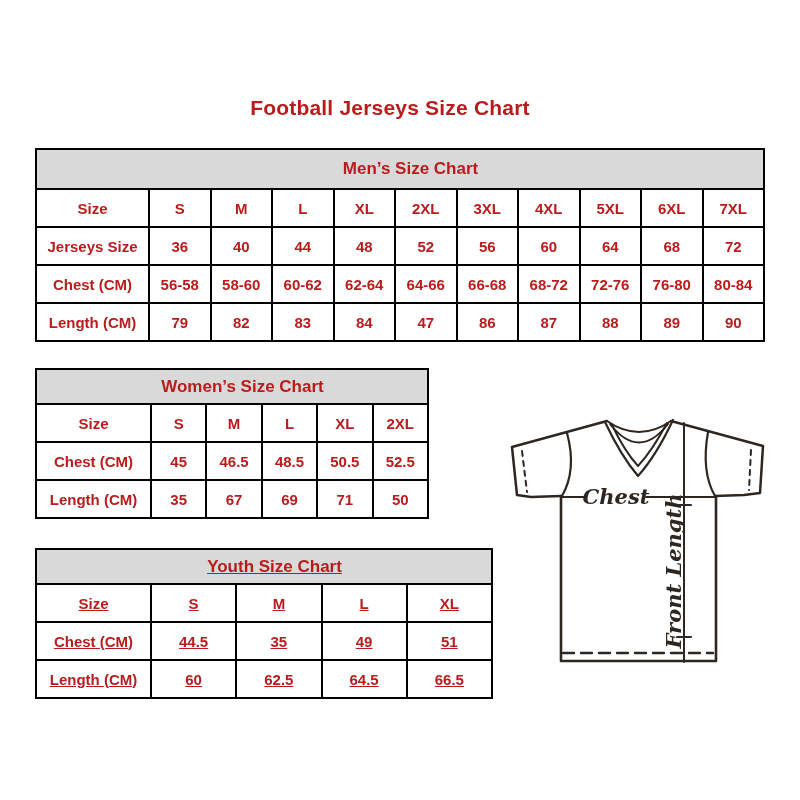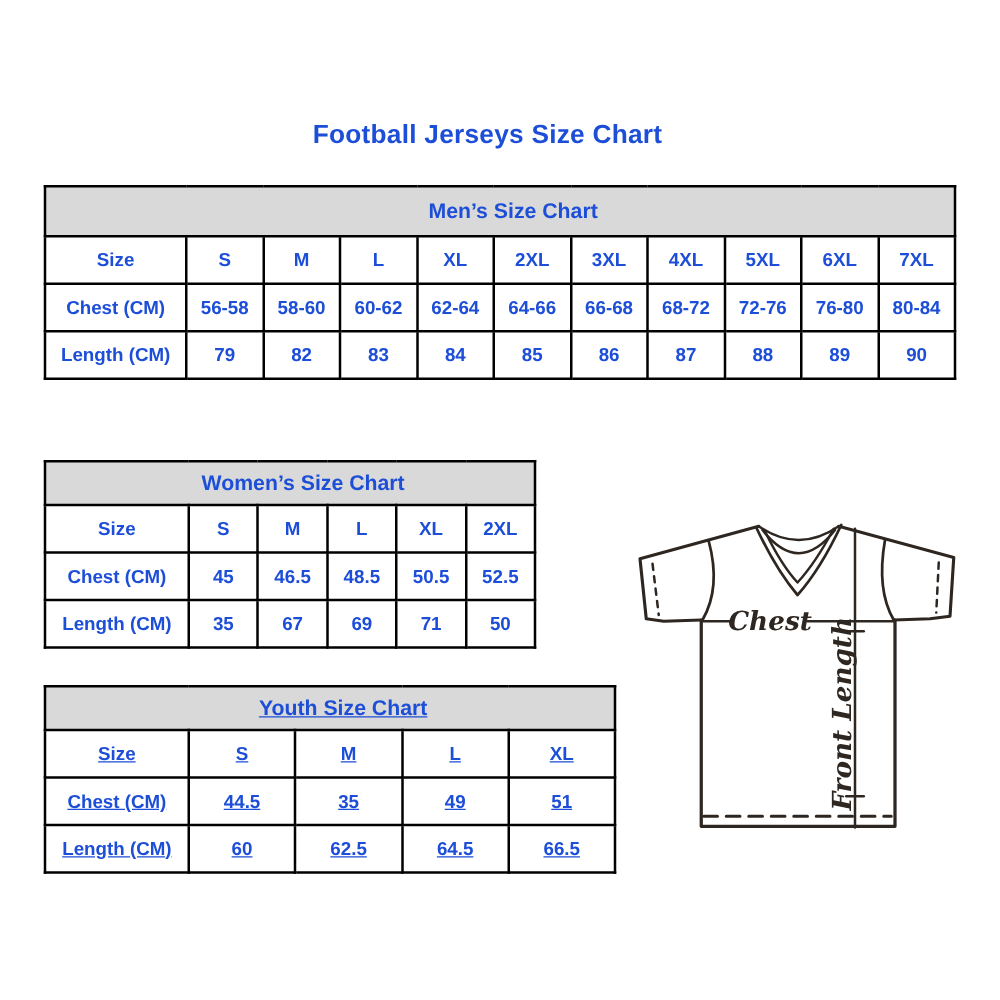--- a/index.html
+++ b/index.html
@@ -1,18 +1,18 @@
 <!DOCTYPE html>
 <html><head>
 <meta charset="utf-8">
 <style>
   html,body { margin:0; padding:0; background:#ffffff; }
   .canvas {
     position:relative; width:800px; height:800px; background:#ffffff;
-    font-family:"Liberation Sans", sans-serif; color:#1d4ed8; overflow:hidden;
+    font-family:"Liberation Sans", sans-serif; color:#b91c1c; overflow:hidden;
   }
   .page-title {
     position:absolute; left:0; top:96px; width:780px;
     text-align:center; font-size:21px; font-weight:bold; letter-spacing:0.2px;
   }
   .tbl { position:absolute; }
   .tbl table { border-collapse:collapse; table-layout:fixed; }
   .tbl th, .tbl td {
     border:2px solid #000; text-align:center; vertical-align:middle;
     font-weight:bold; font-size:15px; padding:0; height:36px; background:#fff;
@@ -71,39 +71,52 @@
           <td>L</td>
           <td>XL</td>
           <td>2XL</td>
           <td>3XL</td>
           <td>4XL</td>
           <td>5XL</td>
           <td>6XL</td>
           <td>7XL</td>
         </tr>
         <tr>
+          <th>Jerseys Size</th>
+          <td>36</td>
+          <td>40</td>
+          <td>44</td>
+          <td>48</td>
+          <td>52</td>
+          <td>56</td>
+          <td>60</td>
+          <td>64</td>
+          <td>68</td>
+          <td>72</td>
+        </tr>
+        <tr>
           <th>Chest (CM)</th>
           <td>56-58</td>
           <td>58-60</td>
           <td>60-62</td>
           <td>62-64</td>
           <td>64-66</td>
           <td>66-68</td>
           <td>68-72</td>
           <td>72-76</td>
           <td>76-80</td>
           <td>80-84</td>
         </tr>
         <tr>
           <th>Length (CM)</th>
           <td>79</td>
           <td>82</td>
           <td>83</td>
           <td>84</td>
-          <td>85</td>
+          <td>47</td>
           <td>86</td>
           <td>87</td>
           <td>88</td>
           <td>89</td>
           <td>90</td>
         </tr>
       </tbody>
     </table>
   </div>
 

